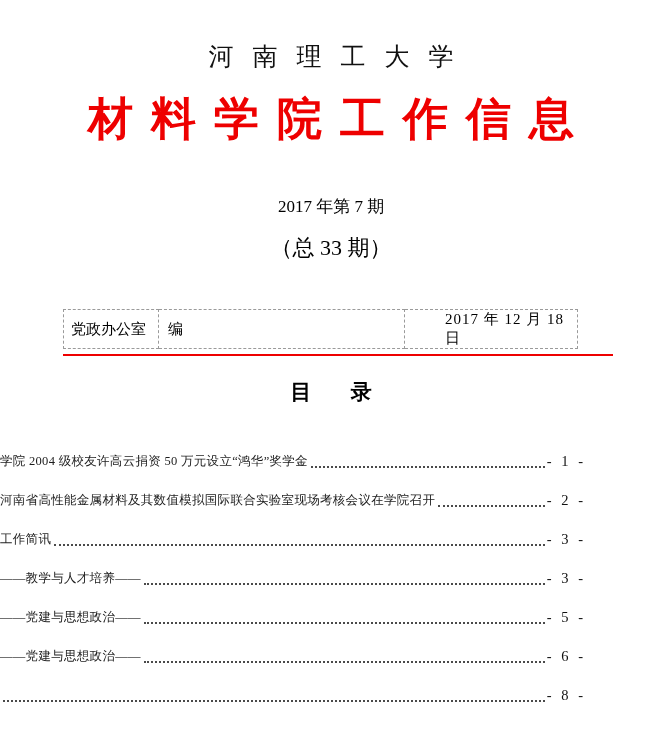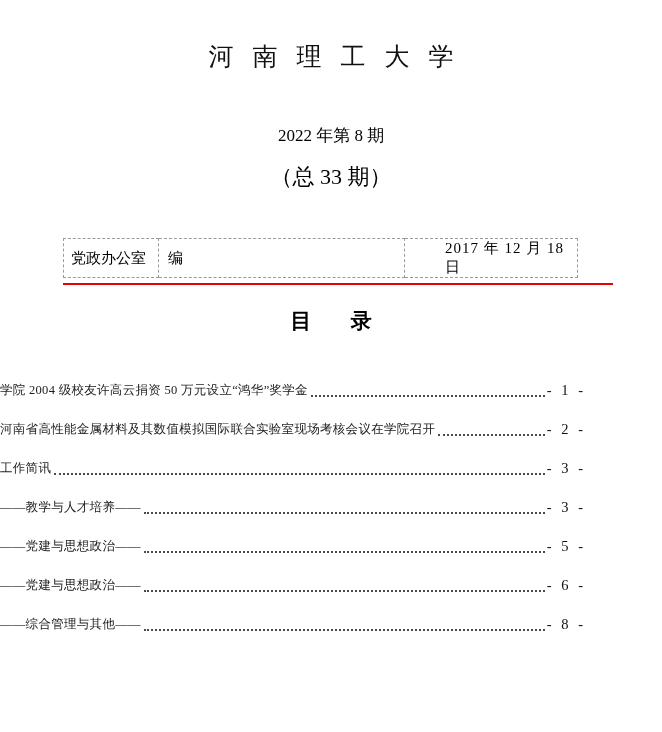--- a/index.html
+++ b/index.html
@@ -111,22 +111,25 @@
 </style>
 </head>
 <body>
 
 <div class="page">
 
   <div class="university-title">
     <span class="sp">河南理工大学</span>
   </div>
 
+  <div class="bulletin-title">
+    <span class="sp">材料学院工作信息</span>
+  </div>
 
-  <div class="issue-line">2022 年第 8 期</div>
+  <div class="issue-line">2017 年第 7 期</div>
 
   <div class="total-line">（总 33 期）</div>
 
   <table class="editor-table">
     <tbody>
       <tr>
         <td class="cell-org">党政办公室</td>
         <td class="cell-edit">编</td>
         <td class="cell-date">2017 年 12 月 18 日</td>
       </tr>
@@ -171,20 +174,19 @@
       <span class="toc-page">- 5 -</span>
     </div>
 
     <div class="toc-item">
       <span class="toc-title">——党建与思想政治——</span>
       <span class="toc-leader"></span>
       <span class="toc-page">- 6 -</span>
     </div>
 
     <div class="toc-item">
-      <span class="toc-title">——综合管理与其他——</span>
       <span class="toc-leader"></span>
       <span class="toc-page">- 8 -</span>
     </div>
 
   </div>
 
 </div>
 
 </body></html>

